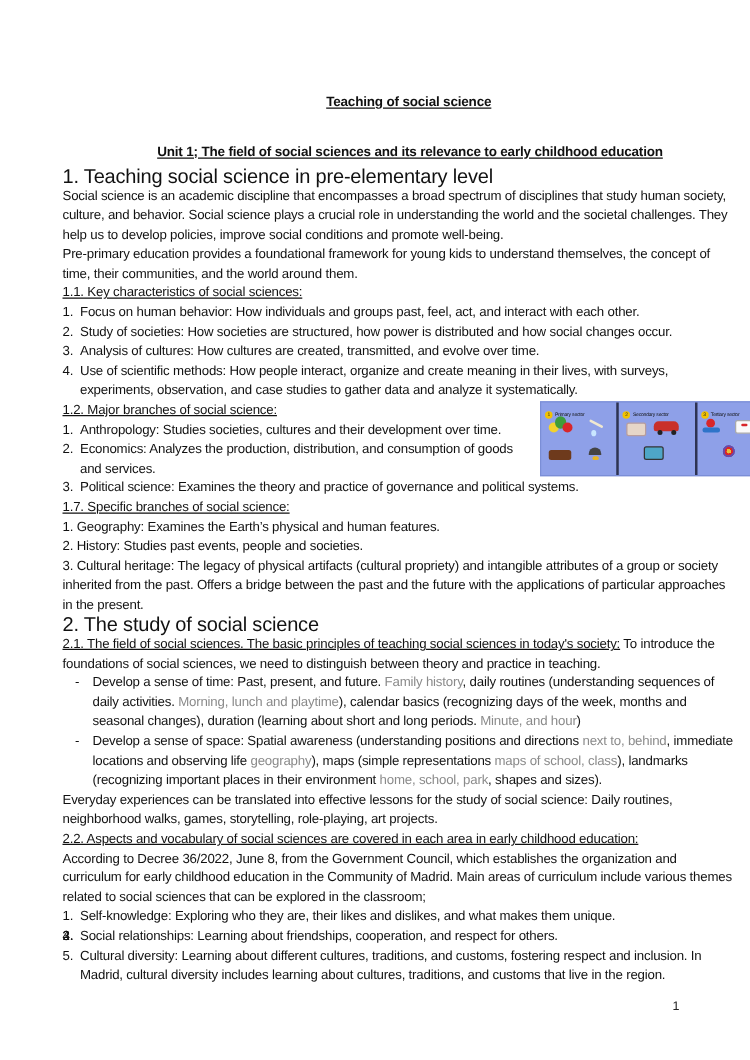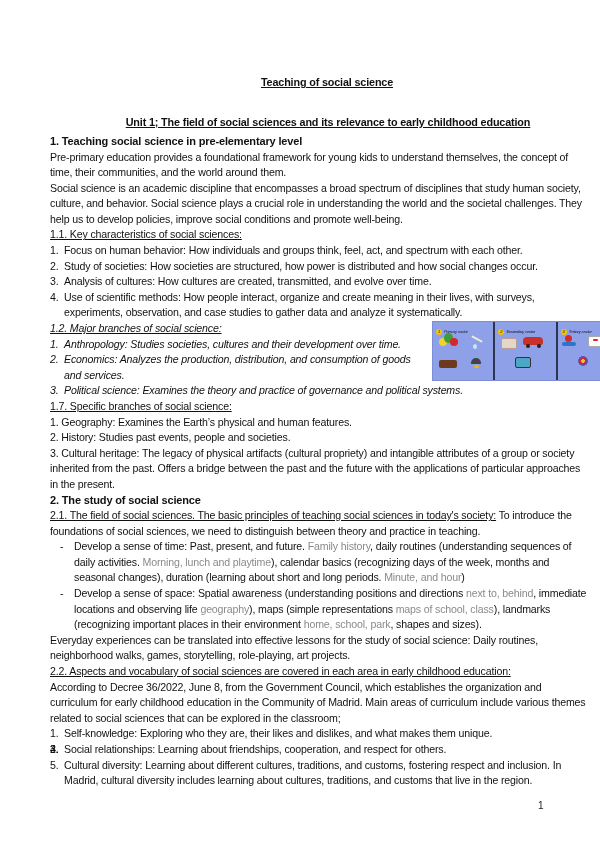--- a/index.html
+++ b/index.html
@@ -3,55 +3,55 @@
   <meta charset="utf-8">
   <style>
     html, body { margin: 0; padding: 0; background: #ffffff; }
     body { width: 600px; height: 848px; position: relative; overflow: hidden;
            font-family: "Liberation Sans", "DejaVu Sans", sans-serif; color: #111; }
     .page { position: absolute; left: 16px; top: 0; width: 600px; height: 848px; background: #fff; }
     .content { position: absolute; left: 34px; top: 72px; width: 540px; font-size: 10.6px; line-height: 15.6px; letter-spacing: -0.15px; }
     .title { text-align: center; font-weight: bold; text-decoration: underline; font-size: 10.8px; line-height: 20px; }
     .title.t1 { margin-left: 14px; }
     .title.t2 { margin-left: 16px; margin-bottom: 0px; margin-top: 20px; }
-    h2 { margin: 0; font-size: 11px; font-weight: bold; line-height: 15.5px; }
+    h2 { margin: 0; font-size: 16px; font-weight: normal; line-height: 15.5px; }
     p { margin: 0; }
     .sub { text-decoration: underline; }
     ol, ul { margin: 0; padding: 0; list-style: none; }
     .ol li { position: relative; padding-left: 14px; }
     .ol li .num { position: absolute; left: 0; top: 0; }
     .plain li { padding-left: 0; }
     .dash li { position: relative; padding-left: 14px; margin-left: 10px; }
     .dash li .num { position: absolute; left: 0; top: 0; }
     .grey { color: #8a8a8a; }
-    .branches { position: relative; font-style: italic; }
+    .branches { position: relative; }
     .figure { position: absolute; left: 382px; top: 0px; width: 185px; height: 58px; background: #8ea0e8; display: flex; border: 1px solid #7b8ed6; }
     .panel { flex: 1; position: relative; border-right: 2px solid #2e3352; }
     .panel:last-child { border-right: none; }
     .panel .hdr { position: absolute; left: 3px; top: 2px; font-size: 4px; color: #111; white-space: nowrap; display: flex; align-items: center; gap: 2px; }
     .panel .badge { width: 6px; height: 6px; border-radius: 50%; background: #f2c200; display: inline-block; font-size: 4px; line-height: 6px; text-align: center; color:#222; }
     .item { position: absolute; border-radius: 2px; }
     .page-num { position: absolute; left: 522px; top: 800px; font-size: 10px; color: #222; }
   </style>
 </head>
 <body>
 
 <div class="page">
   <div class="content">
 
     <div class="title t1">Teaching of social science</div>
     <div class="title t2">Unit 1; The field of social sciences and its relevance to early childhood education</div>
 
     <h2 style="margin-top:2px;">1.  Teaching social science in pre-elementary level</h2>
+    <p>Social science is an academic discipline that encompasses a broad spectrum of disciplines that study human society, culture, and behavior. Social science plays a crucial role in understanding the world and the societal challenges. They help us to develop policies, improve social conditions and promote well-being.</p>
     <p>Pre-primary education provides a foundational framework for young kids to understand themselves, the concept of time, their communities, and the world around them.</p>
-    <p>Social science is an academic discipline that encompasses a broad spectrum of disciplines that study human society, culture, and behavior. Social science plays a crucial role in understanding the world and the societal challenges. They help us to develop policies, improve social conditions and promote well-being.</p>
 
     <p class="sub">1.1. Key characteristics of social sciences:</p>
     <ol class="ol">
-      <li><span class="num">1.</span><span>Focus on human behavior: How individuals and groups think, feel, act, and spectrum with each other.</span></li>
+      <li><span class="num">1.</span><span>Focus on human behavior: How individuals and groups past, feel, act, and interact with each other.</span></li>
       <li><span class="num">2.</span><span>Study of societies: How societies are structured, how power is distributed and how social changes occur.</span></li>
       <li><span class="num">3.</span><span>Analysis of cultures: How cultures are created, transmitted, and evolve over time.</span></li>
       <li><span class="num">4.</span><span>Use of scientific methods: How people interact, organize and create meaning in their lives, with surveys, experiments, observation, and case studies to gather data and analyze it systematically.</span></li>
     </ol>
 
     <div class="branches">
       <p class="sub">1.2. Major branches of social science:</p>
       <ol class="ol">
         <li><span class="num">1.</span><span>Anthropology: Studies societies, cultures and their development over time.</span></li>
         <li style="width:350px;"><span class="num">2.</span><span>Economics: Analyzes the production, distribution, and consumption of goods and services.</span></li>

